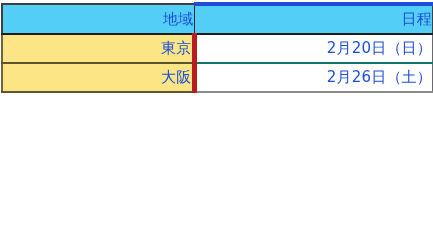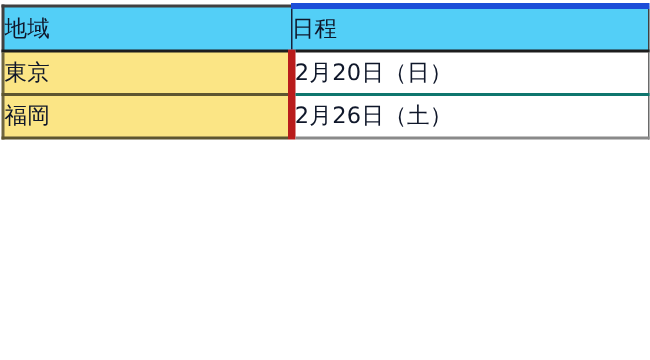--- a/index.html
+++ b/index.html
@@ -18,25 +18,25 @@
     border-collapse: collapse;
     table-layout: fixed;
     width: 431px;
     margin: 2px 0 0 1px;
   }
 
   .schedule-table td,
   .schedule-table th {
     height: 27px;
     padding: 0;
-    text-align: left;
+    text-align: right;
     vertical-align: middle;
     font-weight: normal;
     font-size: 15px;
-    color: #0f172a;
+    color: #1d4ed8;
     letter-spacing: 0.2px;
   }
 
   
   .col-region { width: 192px; }
   .col-date   { width: 239px; }
 
   
   .hdr-region {
     background: #53CFF7;
@@ -91,17 +91,17 @@
       <th class="hdr-region">地域</th>
       <th class="hdr-date">日程</th>
     </tr>
   </thead>
   <tbody>
     <tr>
       <td class="cell-region">東京</td>
       <td class="cell-date">2月20日（日）</td>
     </tr>
     <tr>
-      <td class="cell-region">福岡</td>
+      <td class="cell-region">大阪</td>
       <td class="cell-date date-bold soft-rule">2月26日（土）</td>
     </tr>
   </tbody>
 </table>
 
 </body></html>

